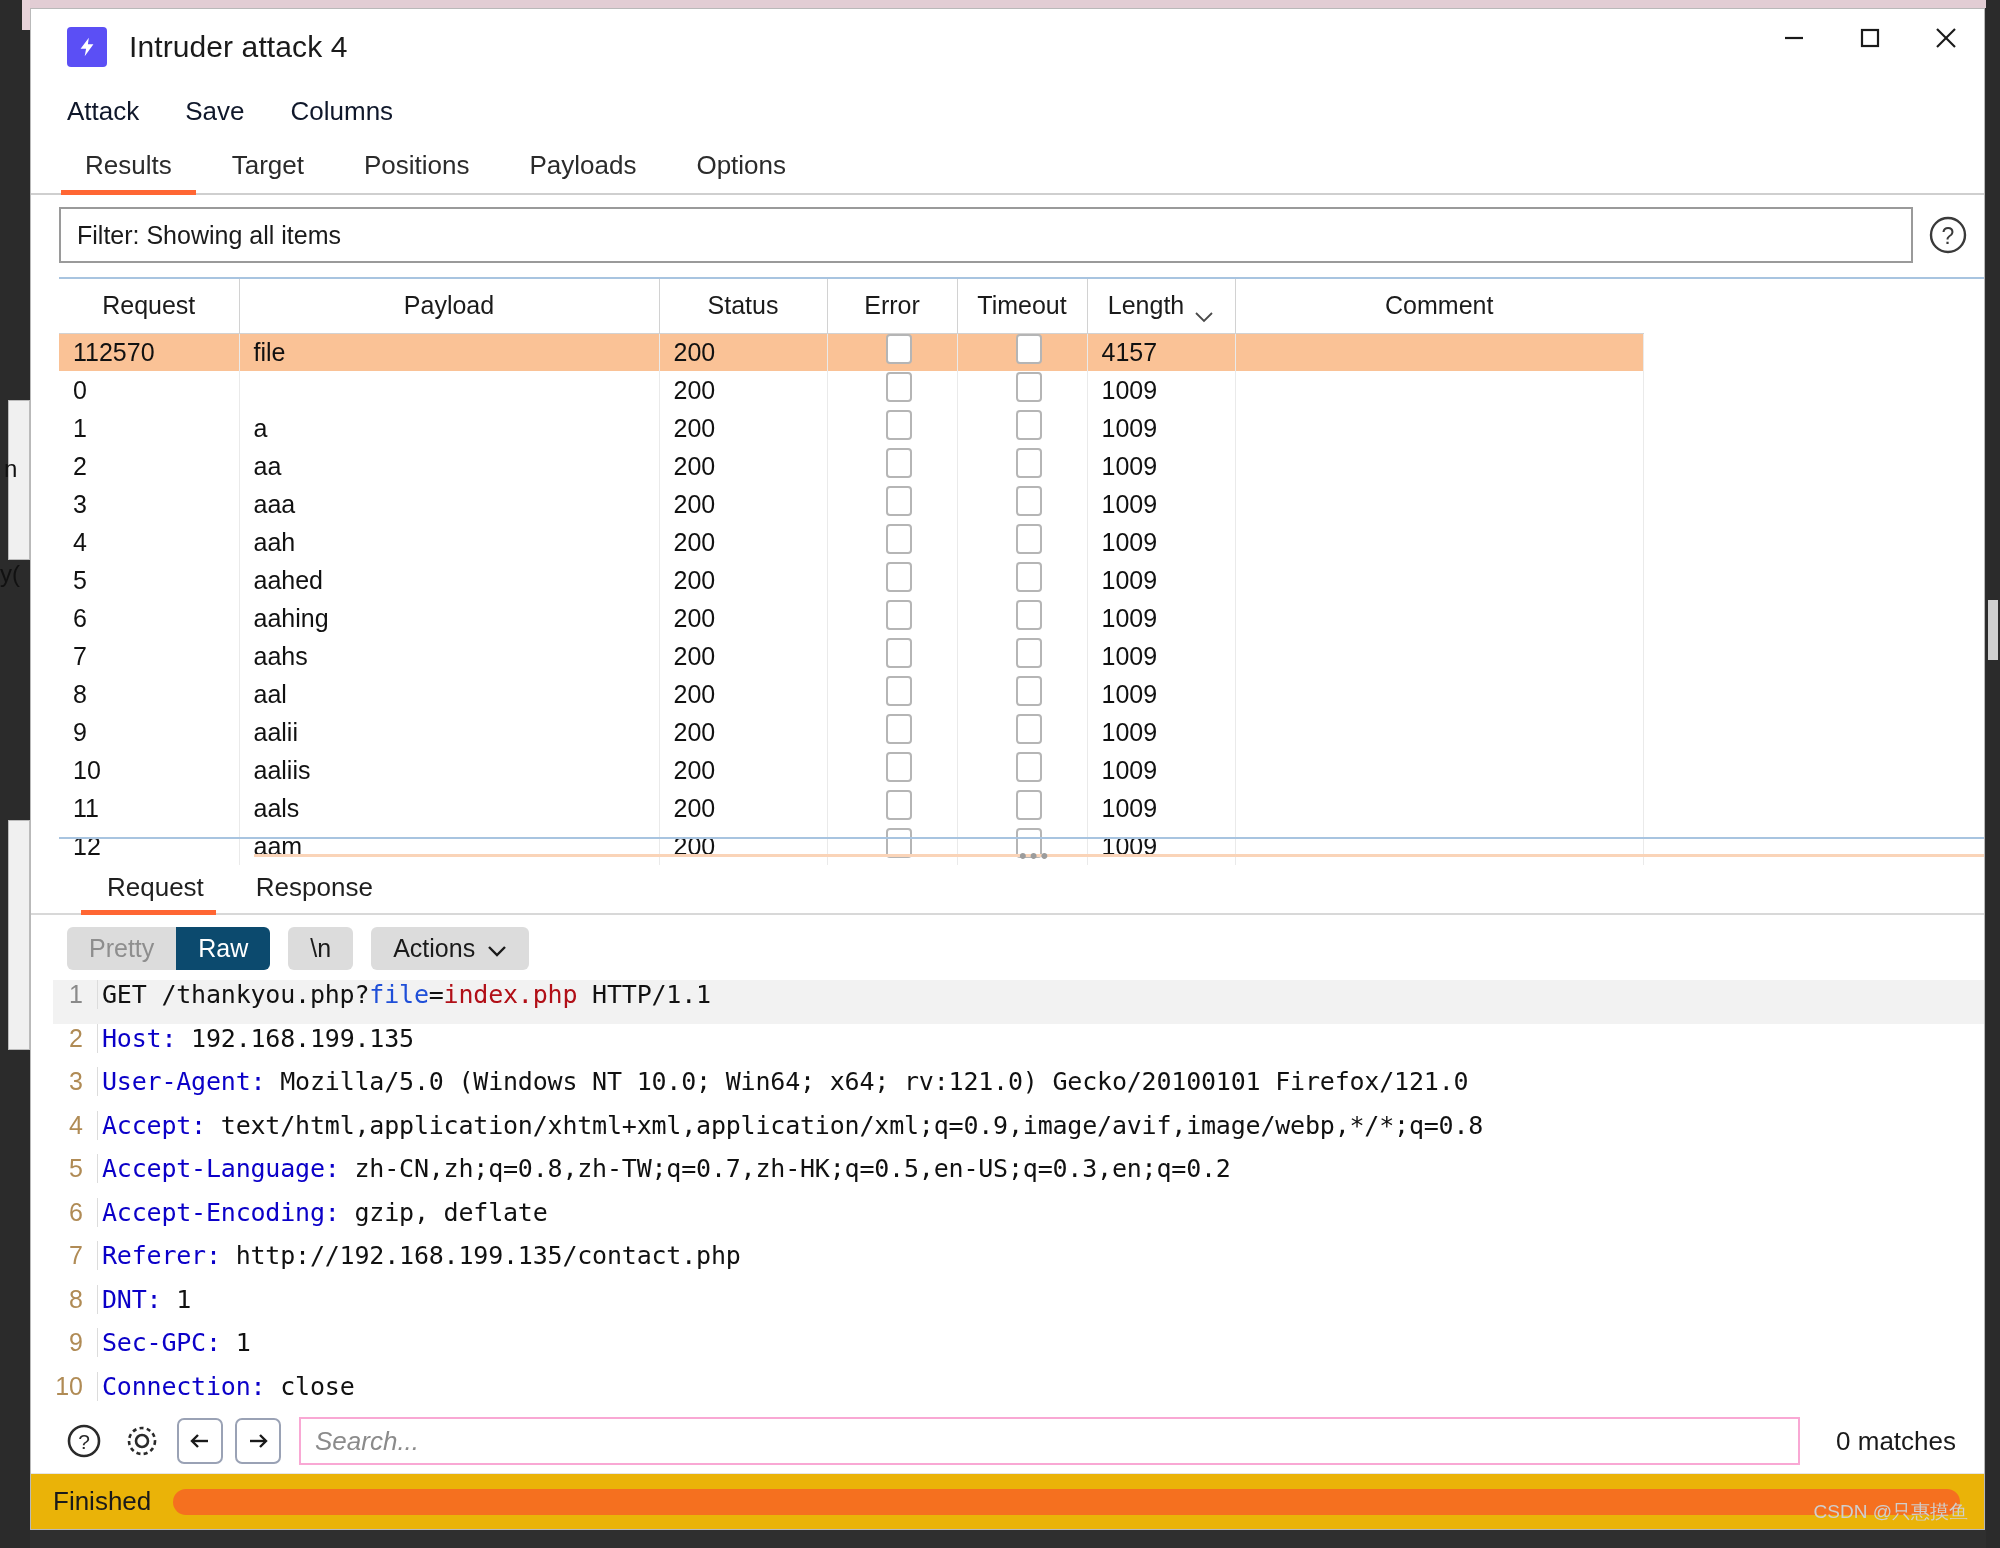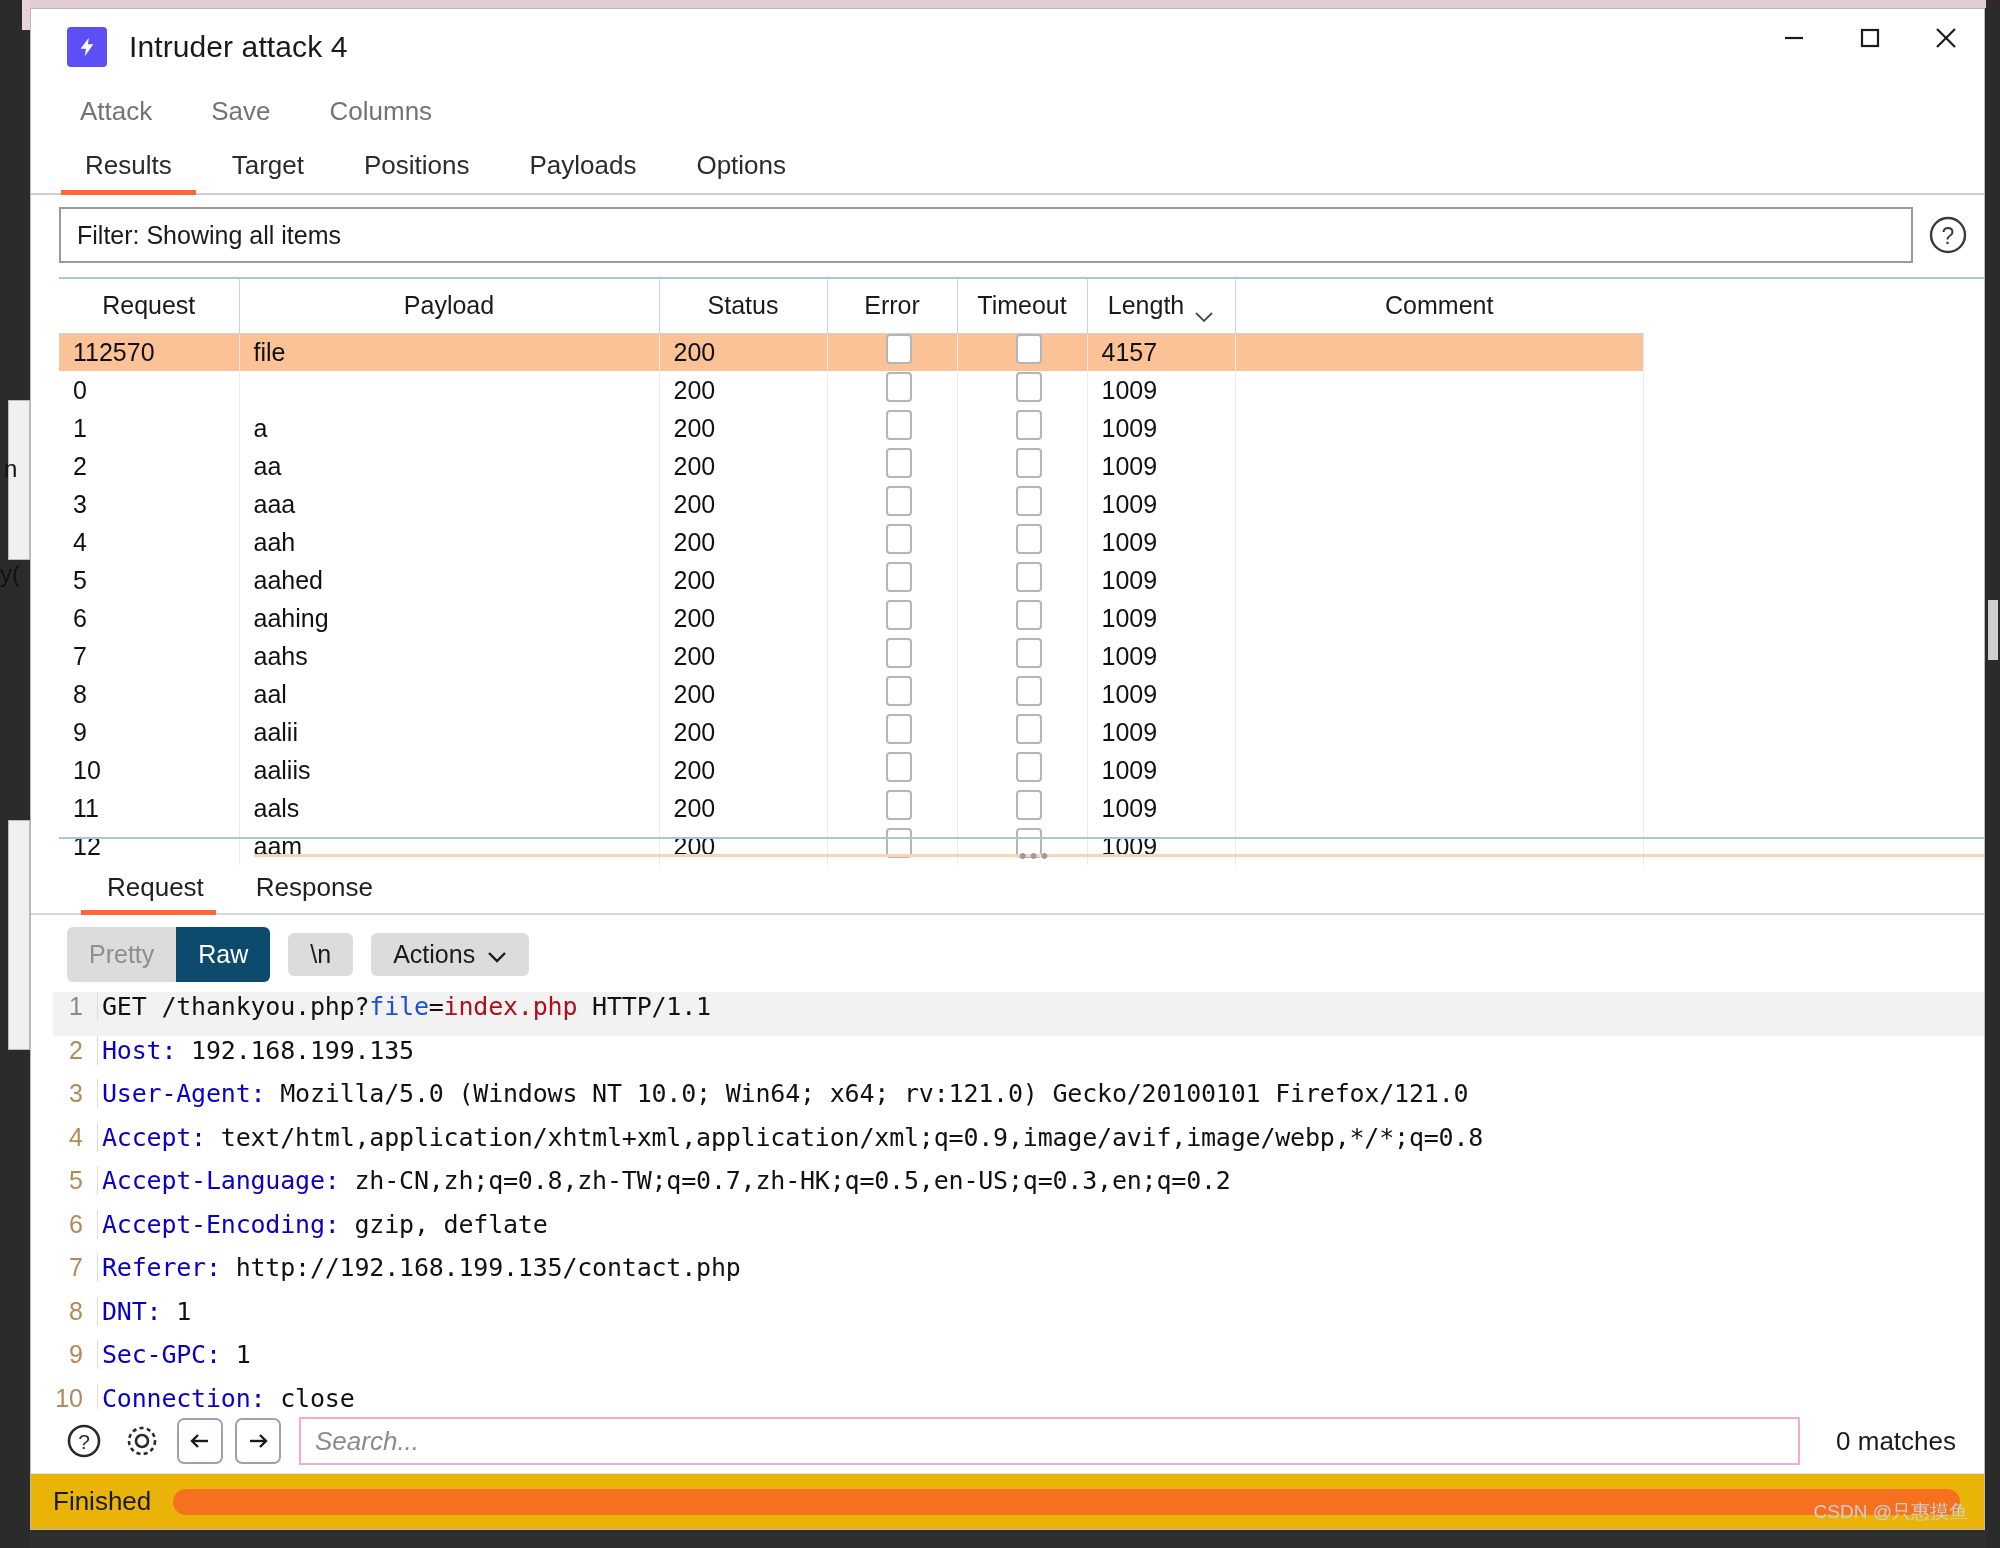--- a/index.html
+++ b/index.html
@@ -39,21 +39,21 @@
     display: flex; align-items: center; justify-content: center;
   }
   .app-icon svg { width: 22px; height: 26px; }
   .title-text { font-size: 30px; color: #1a1a1a; letter-spacing: .1px; }
   .win-controls { margin-left: auto; display: flex; height: 76px; }
   .win-btn { width: 76px; height: 58px; display: flex; align-items: center; justify-content: center; cursor: default; }
   .win-btn svg { display:block; }
 
   
   .menubar { height: 52px; display: flex; align-items: center; padding-left: 36px; gap: 46px; flex: 0 0 auto; }
-  .menu-item { font-size: 26px; color: #737373; cursor: default; margin-left: 13px; }
+  .menu-item { font-size: 26px; color: #0f172a; cursor: default; }
 
   
   .tabbar { height: 58px; display: flex; align-items: flex-end; padding-left: 24px; gap: 0; flex: 0 0 auto;
             border-bottom: 2px solid #cfcfcf; background: #fff; }
   .tab { padding: 0 30px 12px 30px; font-size: 26px; color: #2b2b2b; position: relative; cursor: default; }
   .tab.active::after {
     content: ""; position: absolute; left: 6px; right: 6px; bottom: -2px; height: 5px; background: #ff6633;
   }
 
   
@@ -95,21 +95,21 @@
   .splitter .orange-line { position: absolute; left: 195px; right: 0; top: 15px; height: 3px; background: #fad4b8; }
 
   
   .rrtabs { height: 56px; display: flex; align-items: flex-end; padding-left: 50px; flex: 0 0 auto; border-bottom: 2px solid #d8d8d8; }
   .rrtab { padding: 0 26px 10px 26px; font-size: 26px; color: #1f1f1f; position: relative; cursor: default; }
   .rrtab.active::after { content: ""; position: absolute; left: 0; right: 14px; bottom: -2px; height: 5px; background: #ff6633; }
 
   
   .msg-toolbar { display: flex; align-items: center; gap: 18px; padding: 12px 0 10px 36px; flex: 0 0 auto; }
   .seg { display: flex; border-radius: 6px; overflow: hidden; }
-  .seg .sb { font-size: 25px; padding: 13px 22px; background: #dcdcdc; color: #8e8e8e; cursor: default; }
+  .seg .sb { font-size: 25px; padding: 7px 22px; background: #dcdcdc; color: #8e8e8e; cursor: default; }
   .seg .sb.active { background: #0c4a6e; color: #fff; }
   .pill { font-size: 25px; padding: 7px 22px; background: #dcdcdc; border-radius: 6px; color: #1a1a1a; cursor: default; }
   .pill.actions { display: flex; align-items: center; gap: 12px; }
 
   
   .code-area { flex: 1 1 auto; overflow: hidden; background: #fff; padding-left: 22px; position: relative; }
   .code-line { display: flex; align-items: baseline; height: 43.5px; }
   .code-line.first { background: #f2f2f2; }
   .ln {
     width: 44px; text-align: right; padding-right: 14px;

